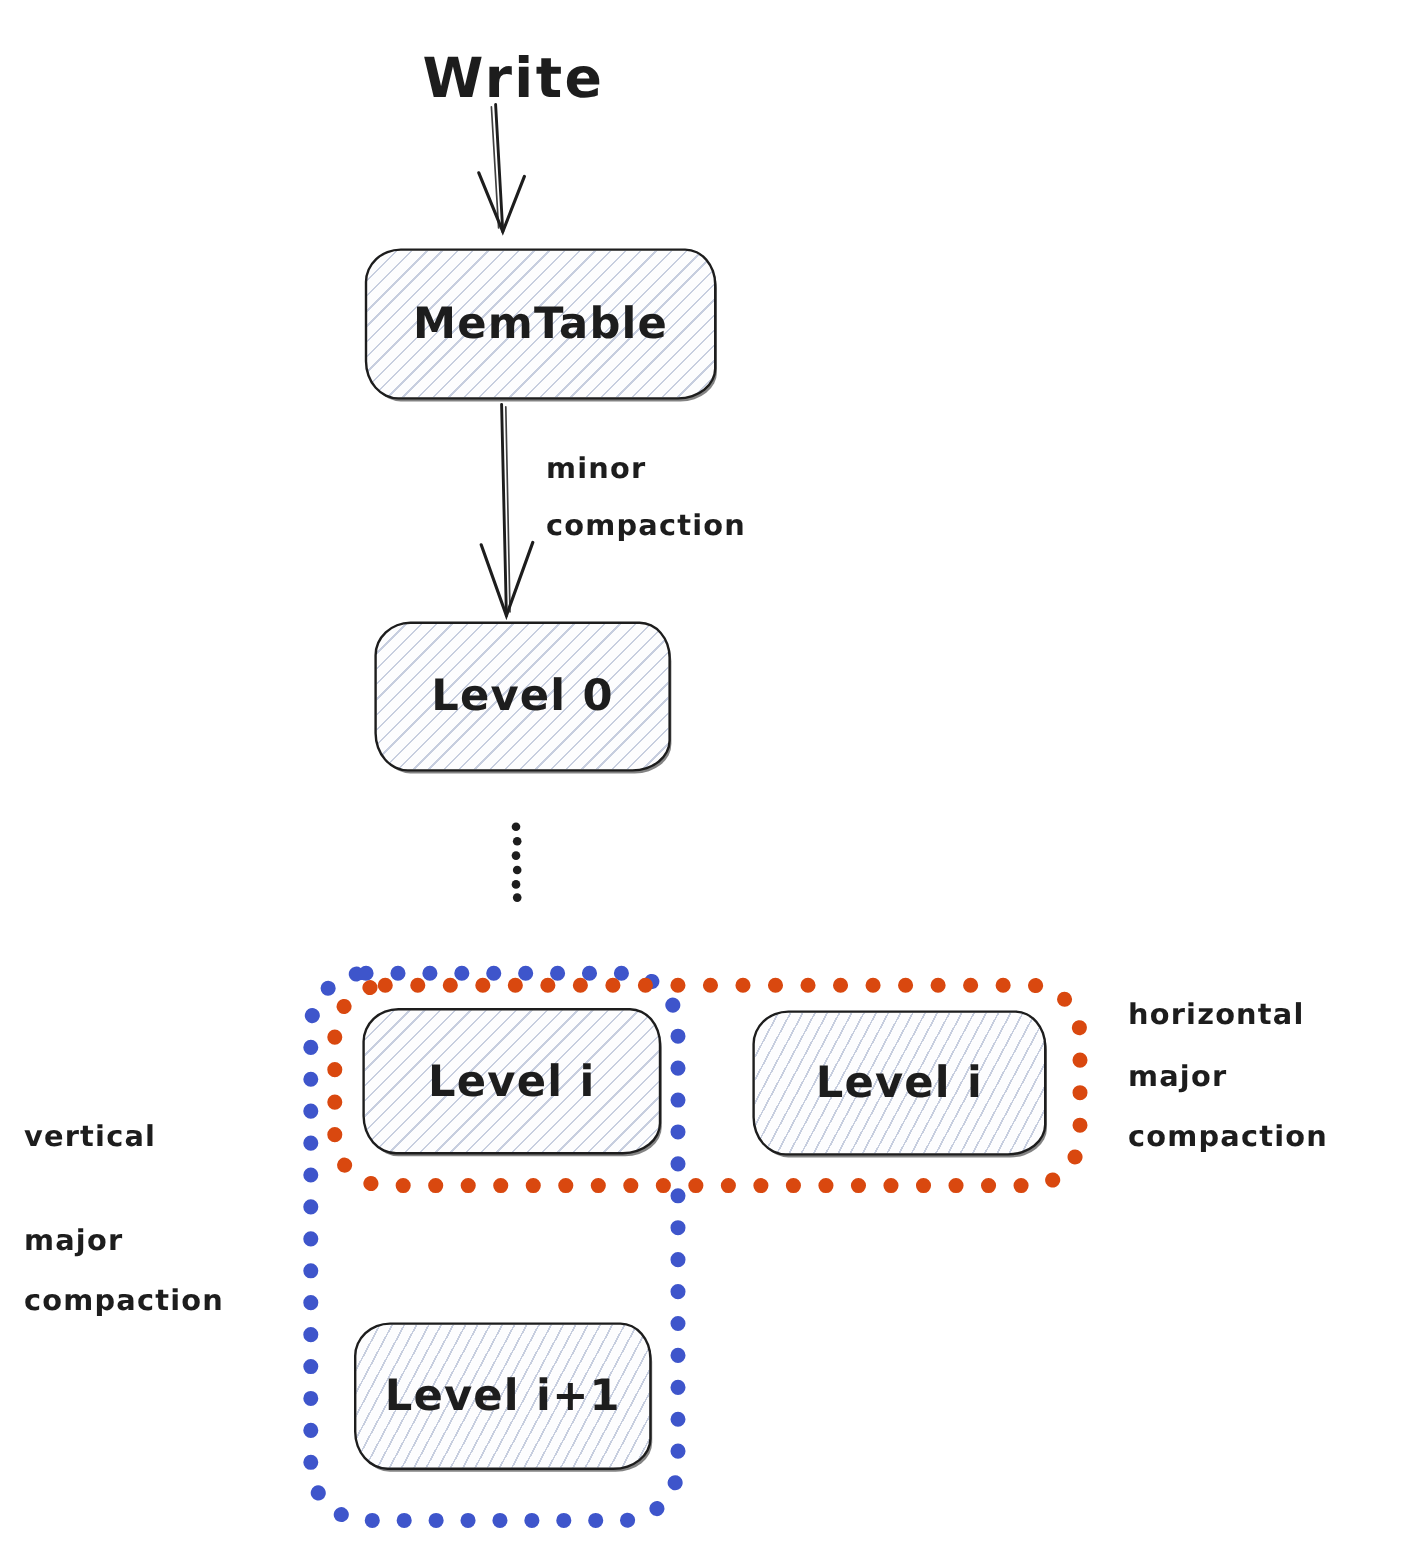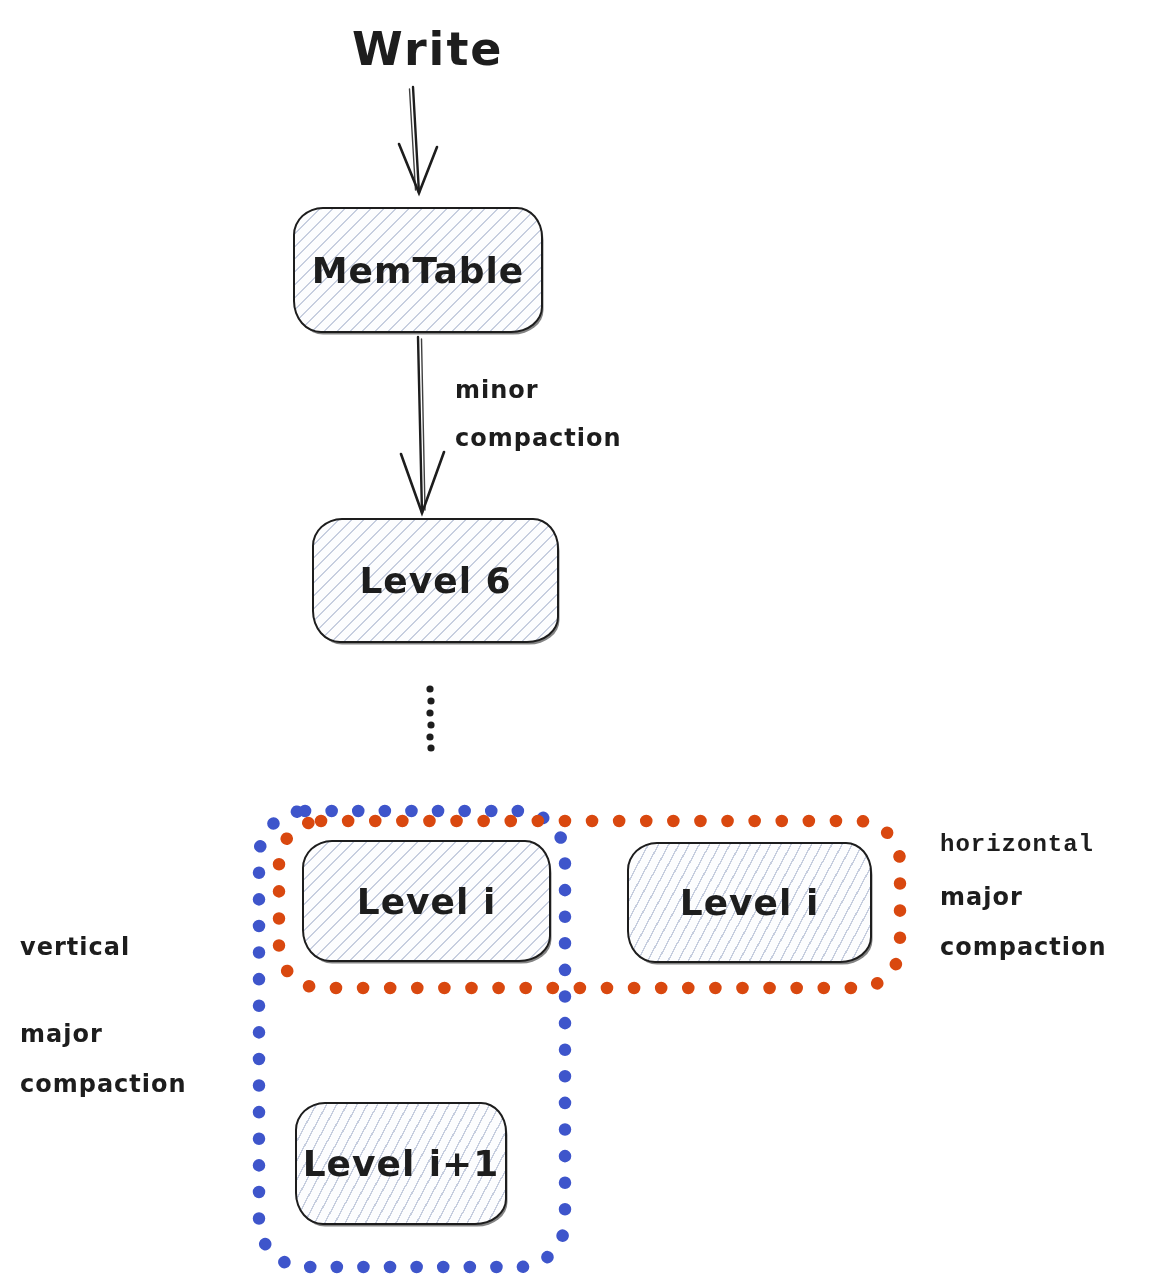--- a/index.html
+++ b/index.html
@@ -68,37 +68,37 @@
     pointer-events: none;
   }
   .layer-nodes { position: absolute; inset: 0; }
 </style>
 </head>
 <body>
 
 <div class="canvas">
 
   <div class="layer-nodes">
-    <div class="node" style="left:293px; top:207px; width:250px; height:126px;">
+    <div class="node" style="left:304px; top:207px; width:293px; height:126px;">
       <span class="node-label">MemTable</span>
     </div>
 
     <div class="node" style="left:312px; top:518px; width:247px; height:125px;">
-      <span class="node-label">Level 6</span>
+      <span class="node-label">Level 0</span>
     </div>
 
     <div class="node" style="left:302px; top:840px; width:249px; height:122px;">
       <span class="node-label">Level i</span>
     </div>
 
     <div class="node steep" style="left:627px; top:842px; width:245px; height:121px;">
       <span class="node-label">Level i</span>
     </div>
 
-    <div class="node steep" style="left:295px; top:1102px; width:212px; height:123px;">
+    <div class="node steep" style="left:295px; top:1102px; width:248px; height:123px;">
       <span class="node-label">Level i+1</span>
     </div>
   </div>
 
   <svg class="overlay" width="1175" height="1287" viewBox="0 0 1175 1287">
 
     <g fill="none" style="stroke: var(--ink);" stroke-linecap="round">
       <path d="M413,87 L419,193" stroke-width="2.4"></path>
       <path d="M409.5,89 L415.5,190" stroke-width="1.4" opacity="0.85"></path>
       <path d="M399,144 L419,193 L437,147" stroke-width="2.6"></path>
@@ -117,27 +117,27 @@
       <circle cx="431" cy="725" r="3.6"></circle>
       <circle cx="430" cy="737" r="3.6"></circle>
       <circle cx="431" cy="748" r="3.6"></circle>
     </g>
 
     <rect x="259" y="811" width="306" height="456" rx="46" ry="46" fill="none" stroke-width="12.5" stroke-linecap="round" stroke-dasharray="0.1 26.5" style="stroke: var(--vertical-group-blue);"></rect>
 
     <rect x="279" y="821" width="621" height="167" rx="42" ry="42" fill="none" stroke-width="12.5" stroke-linecap="round" stroke-dasharray="0.1 27" style="stroke: var(--horizontal-group-orange);"></rect>
   </svg>
 
-  <div class="free-label write-label" style="left:352px; top:24px;">Write</div>
+  <div class="free-label write-label" style="left:352px; top:40px;">Write</div>
 
   <div class="free-label anno" style="left:455px; top:377px;">minor</div>
   <div class="free-label anno" style="left:455px; top:425px;">compaction</div>
 
   <div>
-    <div class="free-label anno" style="left:940px; top:832px;font-family:Liberation Mono, monospace;">horizontal</div>
+    <div class="free-label anno" style="left:940px; top:832px;">horizontal</div>
     <div class="free-label anno" style="left:940px; top:884px;">major</div>
     <div class="free-label anno" style="left:940px; top:934px;">compaction</div>
   </div>
 
   <div>
     <div class="free-label anno" style="left:20px; top:934px;">vertical</div>
     <div class="free-label anno" style="left:20px; top:1021px;">major</div>
     <div class="free-label anno" style="left:20px; top:1071px;">compaction</div>
   </div>
 

